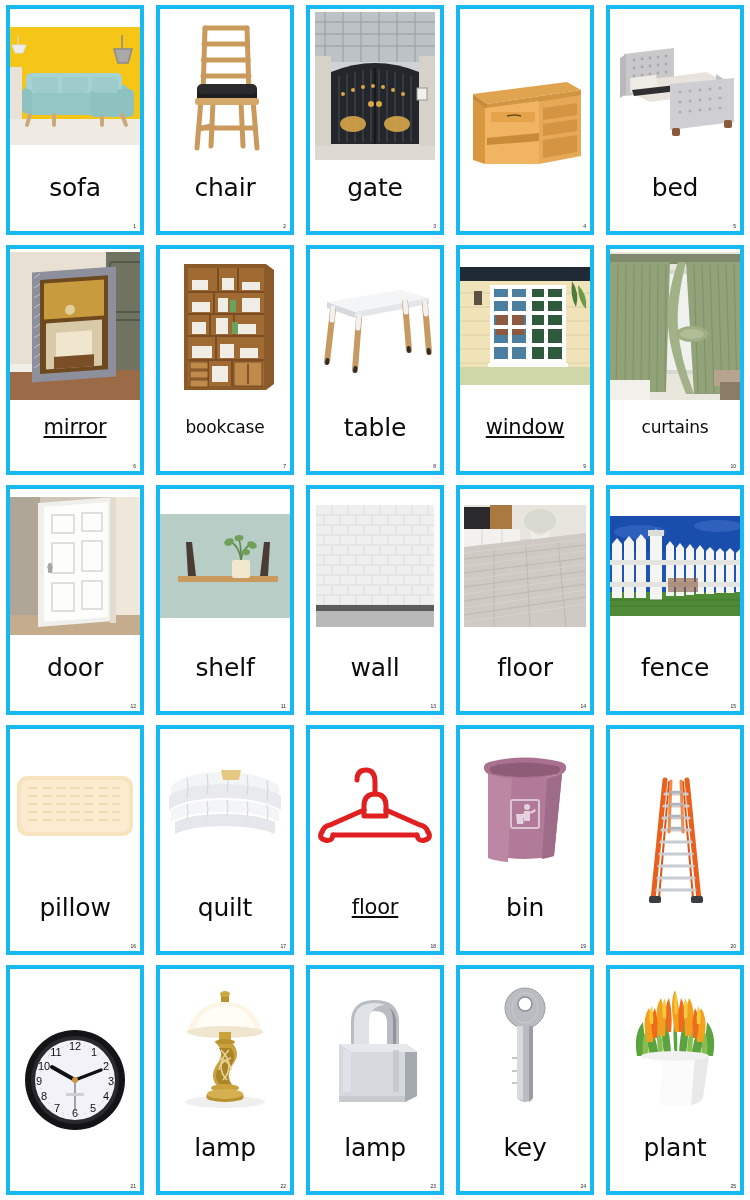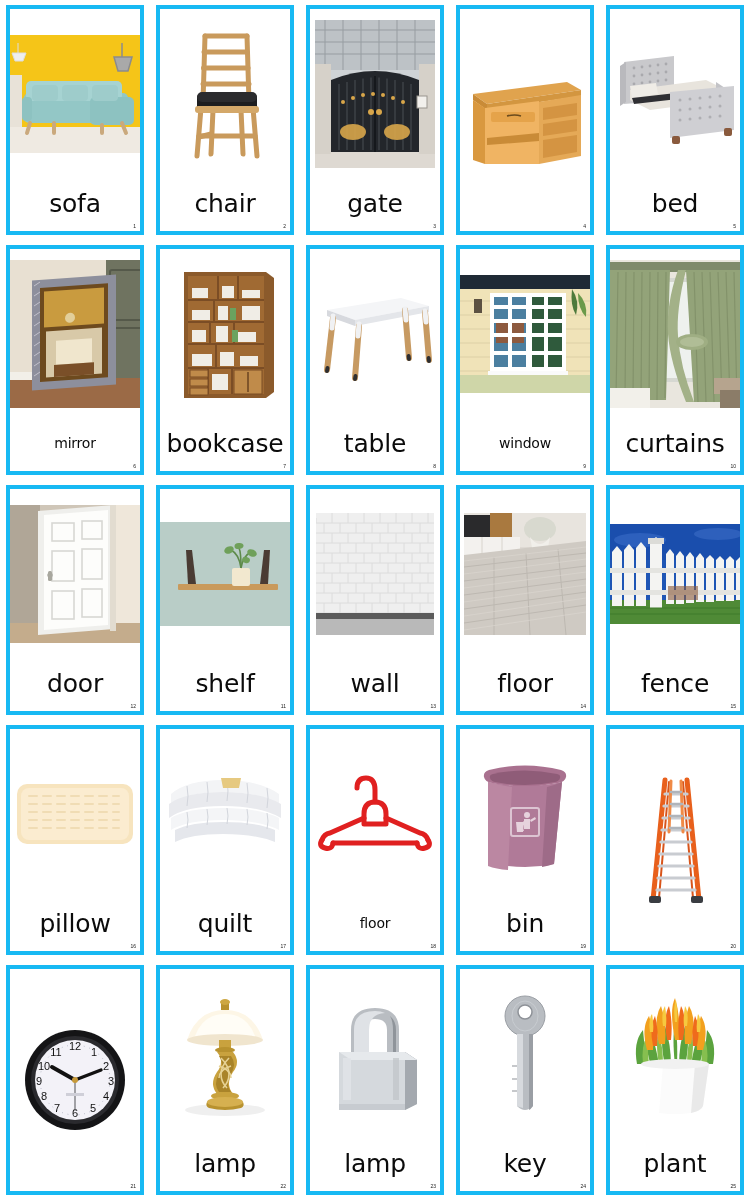--- a/index.html
+++ b/index.html
@@ -45,24 +45,24 @@
     height: 48px;
     display: flex;
     align-items: center;
     justify-content: center;
     font-family: "DejaVu Sans", sans-serif;
     font-size: 25px;
     font-weight: 400;
     color: #0b0b0b;
     letter-spacing: -0.2px;
     line-height: 1;
-    padding-bottom: 4px;
+    padding-bottom: 20px;
   }
-  .card-label.long { font-size: 14px; }
-  .card-label.xlong { font-size: 25px; }
+  .card-label.long { font-size: 21px; text-decoration: underline; }
+  .card-label.xlong { font-size: 17px; }
   .card-num {
     position: absolute;
     right: 4px;
     bottom: 2px;
     font-family: "Liberation Sans", sans-serif;
     font-size: 5px;
     color: #1a1a1a;
     line-height: 1;
   }
   

